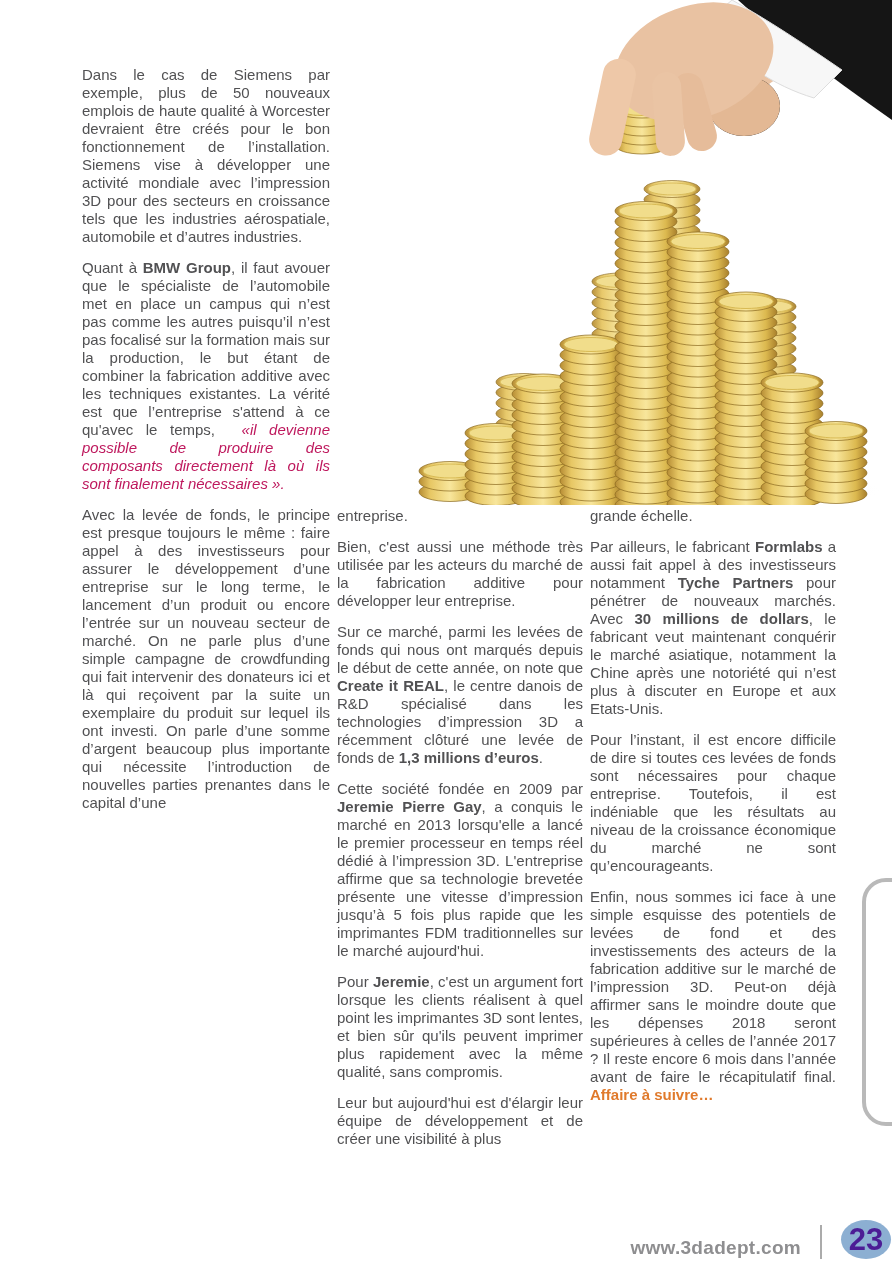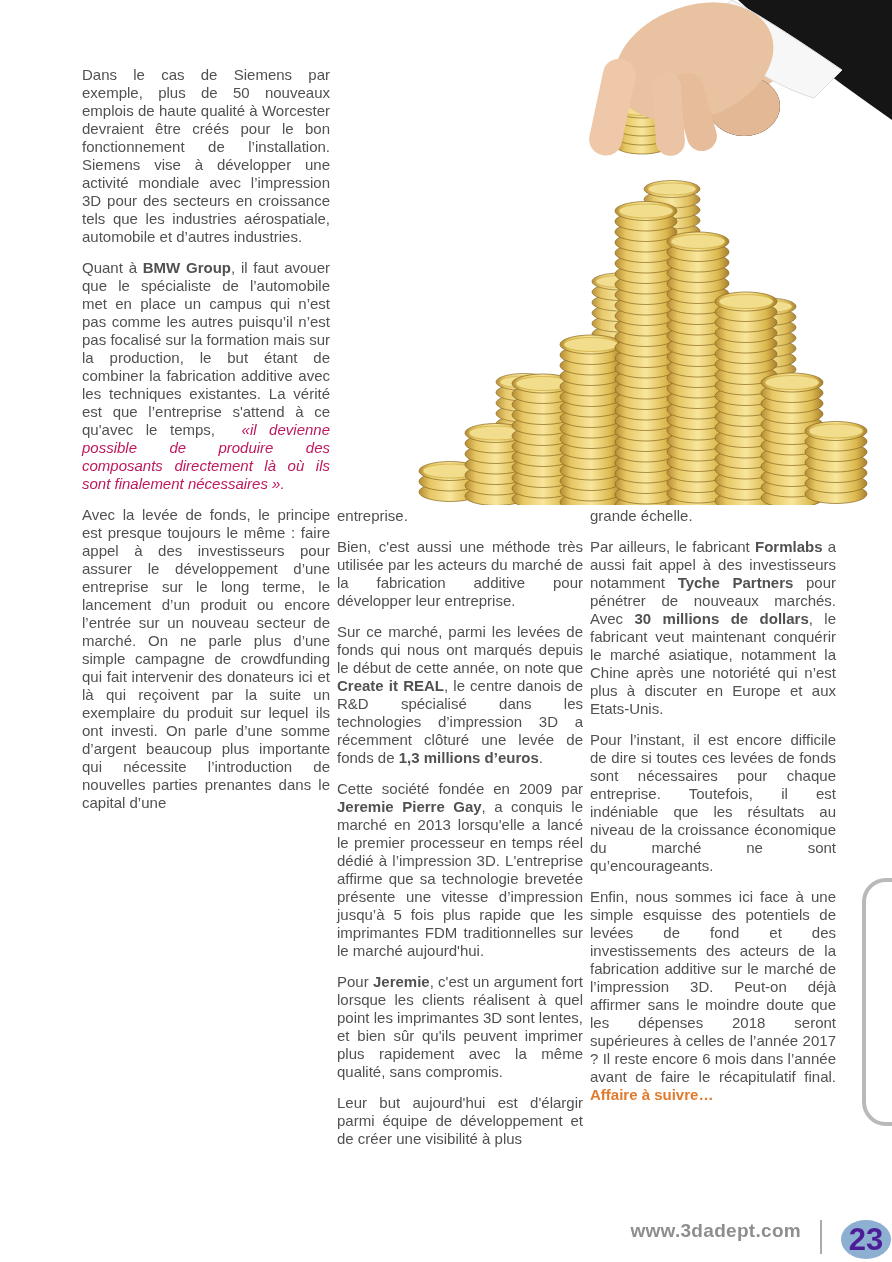--- a/index.html
+++ b/index.html
@@ -26,21 +26,21 @@
     margin:1px 0 14px 0; text-align:left;
   }
   .hero { position:absolute; top:0; right:0; width:500px; height:505px; }
   .hero svg { display:block; }
   .side-tab {
     position:absolute; right:-32px; top:878px; width:62px; height:248px;
     background:#ffffff; border:4px solid #b9b9b9; border-radius:24px;
   }
   .footer {
     position:absolute; right:1px; bottom:3px;
-    display:flex; align-items:flex-start; gap:19px;
+    display:flex; align-items:flex-end; gap:19px;
   }
   .site { color:#8e8e90; font-weight:bold; font-size:19px; letter-spacing:0.3px; }
   .sep  { width:2px; height:34px; background:#ababab; }
   .badge {
     width:50px; height:39px; border-radius:50%;
     background:#8cafd2; color:#4c1d95; font-weight:bold; font-size:31px;
     display:flex; align-items:center; justify-content:center;
   }
 </style>
 </head>
@@ -321,21 +321,21 @@
       <p class="para"><span>Dans le cas de Siemens par exemple, plus de 50 nouveaux emplois de haute qualité à Worcester devraient être créés pour le bon fonctionnement de l’installation. Siemens vise à développer une activité mondiale avec l’impression 3D pour des secteurs en croissance tels que les industries aérospatiale, automobile et d’autres industries.</span></p>
       <p class="para"><span>Quant à </span><span class="run-bold">BMW Group</span><span>, il faut avouer que le spécialiste de l’automobile met en place un campus qui n’est pas comme les autres puisqu’il n’est pas focalisé sur la formation mais sur la production, le but étant de combiner la fabrication additive avec les techniques existantes. La vérité est que l’entreprise s'attend à ce qu'avec le temps, </span><span class="run-quote">«il devienne possible de produire des composants directement là où ils sont finalement nécessaires ».</span></p>
       <p class="para"><span>Avec la levée de fonds, le principe est presque toujours le même : faire appel à des investisseurs pour assurer le développement d’une entreprise sur le long terme, le lancement d’un produit ou encore l’entrée sur un nouveau secteur de marché. On ne parle plus d’une simple campagne de crowdfunding qui fait intervenir des donateurs ici et là qui reçoivent par la suite un exemplaire du produit sur lequel ils ont investi. On parle d’une somme d’argent beaucoup plus importante qui nécessite l’introduction de nouvelles parties prenantes dans le capital d’une</span></p>
     </div>
   <div class="column col-2">
       <p class="para"><span>entreprise.</span></p>
       <p class="para"><span>Bien, c'est aussi une méthode très utilisée par les acteurs du marché de la fabrication additive pour développer leur entreprise.</span></p>
       <p class="para"><span>Sur ce marché, parmi les levées de fonds qui nous ont marqués depuis le début de cette année, on note que </span><span class="run-bold">Create it REAL</span><span>, le centre danois de R&amp;D spécialisé dans les technologies d’impression 3D a récemment clôturé une levée de fonds de </span><span class="run-bold">1,3 millions d’euros</span><span>.</span></p>
       <p class="para"><span>Cette société fondée en 2009 par </span><span class="run-bold">Jeremie Pierre Gay</span><span>, a conquis le marché en 2013 lorsqu'elle a lancé le premier processeur en temps réel dédié à l’impression 3D. L'entreprise affirme que sa technologie brevetée présente une vitesse d’impression jusqu’à 5 fois plus rapide que les imprimantes FDM traditionnelles sur le marché aujourd'hui.</span></p>
       <p class="para"><span>Pour </span><span class="run-bold">Jeremie</span><span>, c'est un argument fort lorsque les clients réalisent à quel point les imprimantes 3D sont lentes, et bien sûr qu'ils peuvent imprimer plus rapidement avec la même qualité, sans compromis.</span></p>
-      <p class="para"><span>Leur but aujourd'hui est d'élargir parmi équipe de développement et de créer une visibilité à plus</span></p>
+      <p class="para"><span>Leur but aujourd'hui est d'élargir leur équipe de développement et de créer une visibilité à plus</span></p>
     </div>
   <div class="column col-3">
       <p class="para"><span>grande échelle.</span></p>
       <p class="para"><span>Par ailleurs, le fabricant </span><span class="run-bold">Formlabs</span><span> a aussi fait appel à des investisseurs notamment </span><span class="run-bold">Tyche Partners</span><span> pour pénétrer de nouveaux marchés. Avec </span><span class="run-bold">30 millions de dollars</span><span>, le fabricant veut maintenant conquérir le marché asiatique, notamment la Chine après une notoriété qui n’est plus à discuter en Europe et aux Etats-Unis.</span></p>
       <p class="para"><span>Pour l’instant, il est encore difficile de dire si toutes ces levées de fonds sont nécessaires pour chaque entreprise. Toutefois, il est indéniable que les résultats au niveau de la croissance économique du marché ne sont qu’encourageants.</span></p>
       <p class="para"><span>Enfin, nous sommes ici face à une simple esquisse des potentiels de levées de fond et des investissements des acteurs de la fabrication additive sur le marché de l’impression 3D. Peut-on déjà affirmer sans le moindre doute que les dépenses 2018 seront supérieures à celles de l’année 2017 ? Il reste encore 6 mois dans l’année avant de faire le récapitulatif final. </span><span class="run-orange">Affaire à suivre…</span></p>
     </div>
 
   <div class="side-tab"></div>
 

